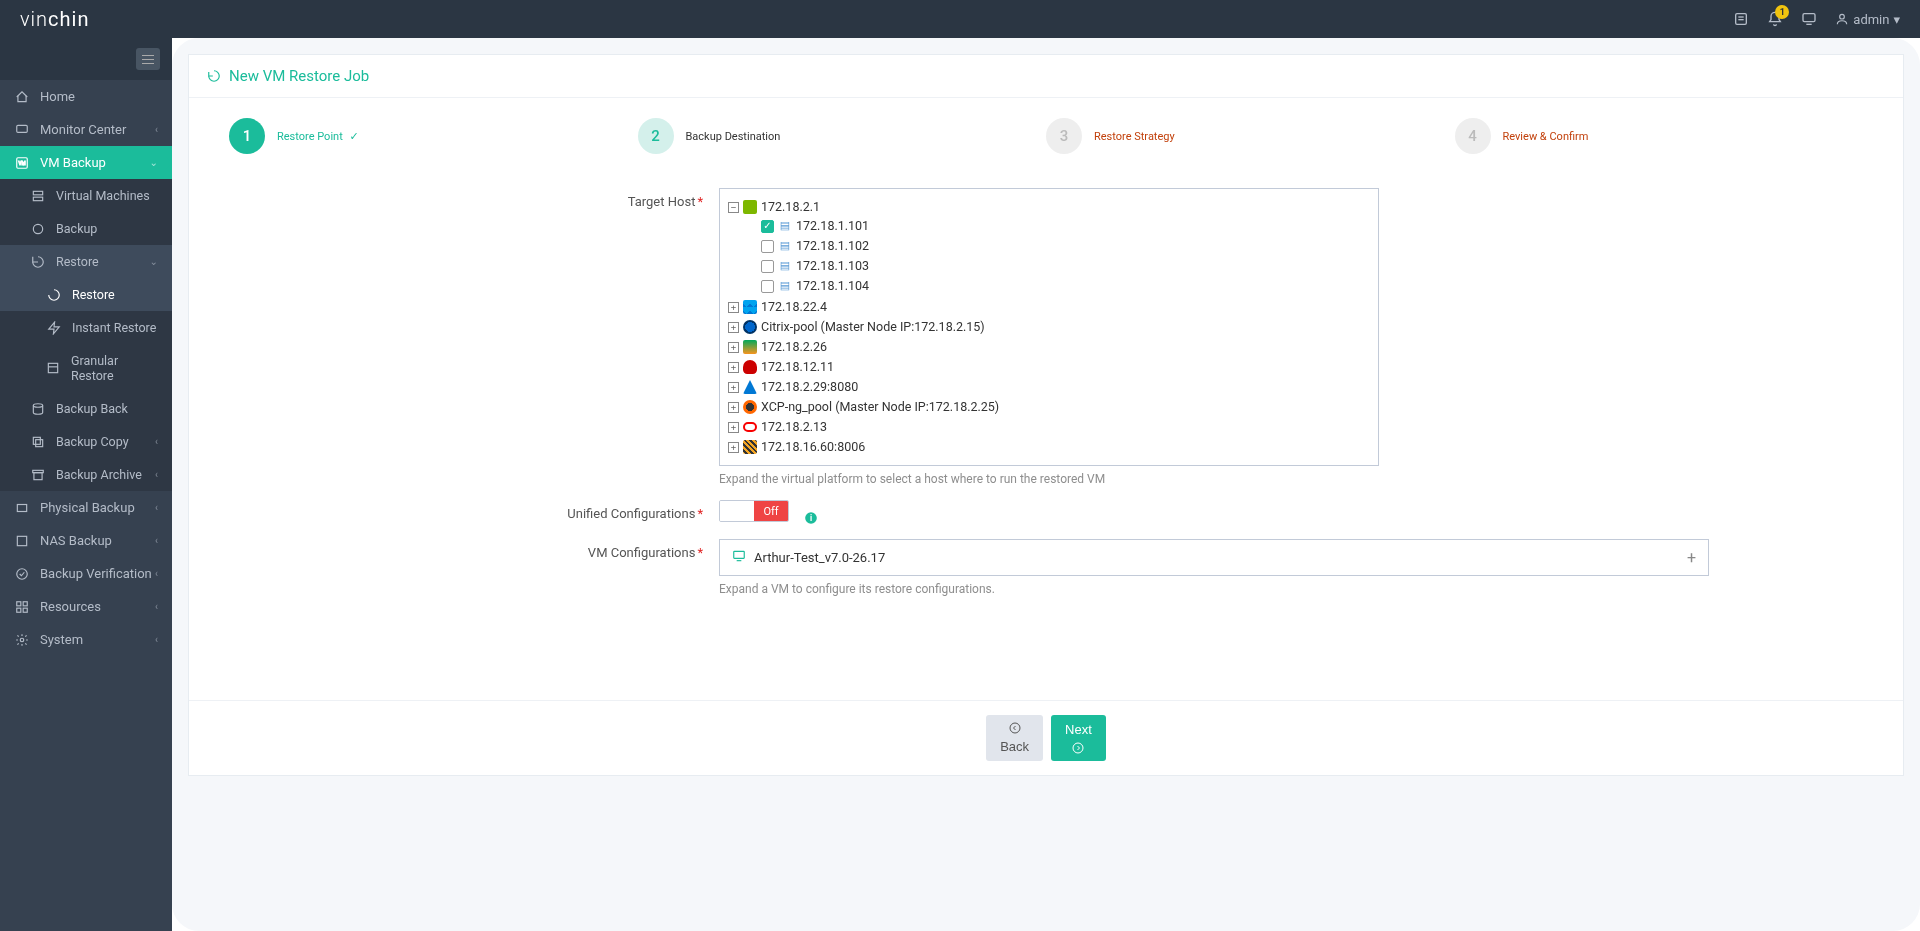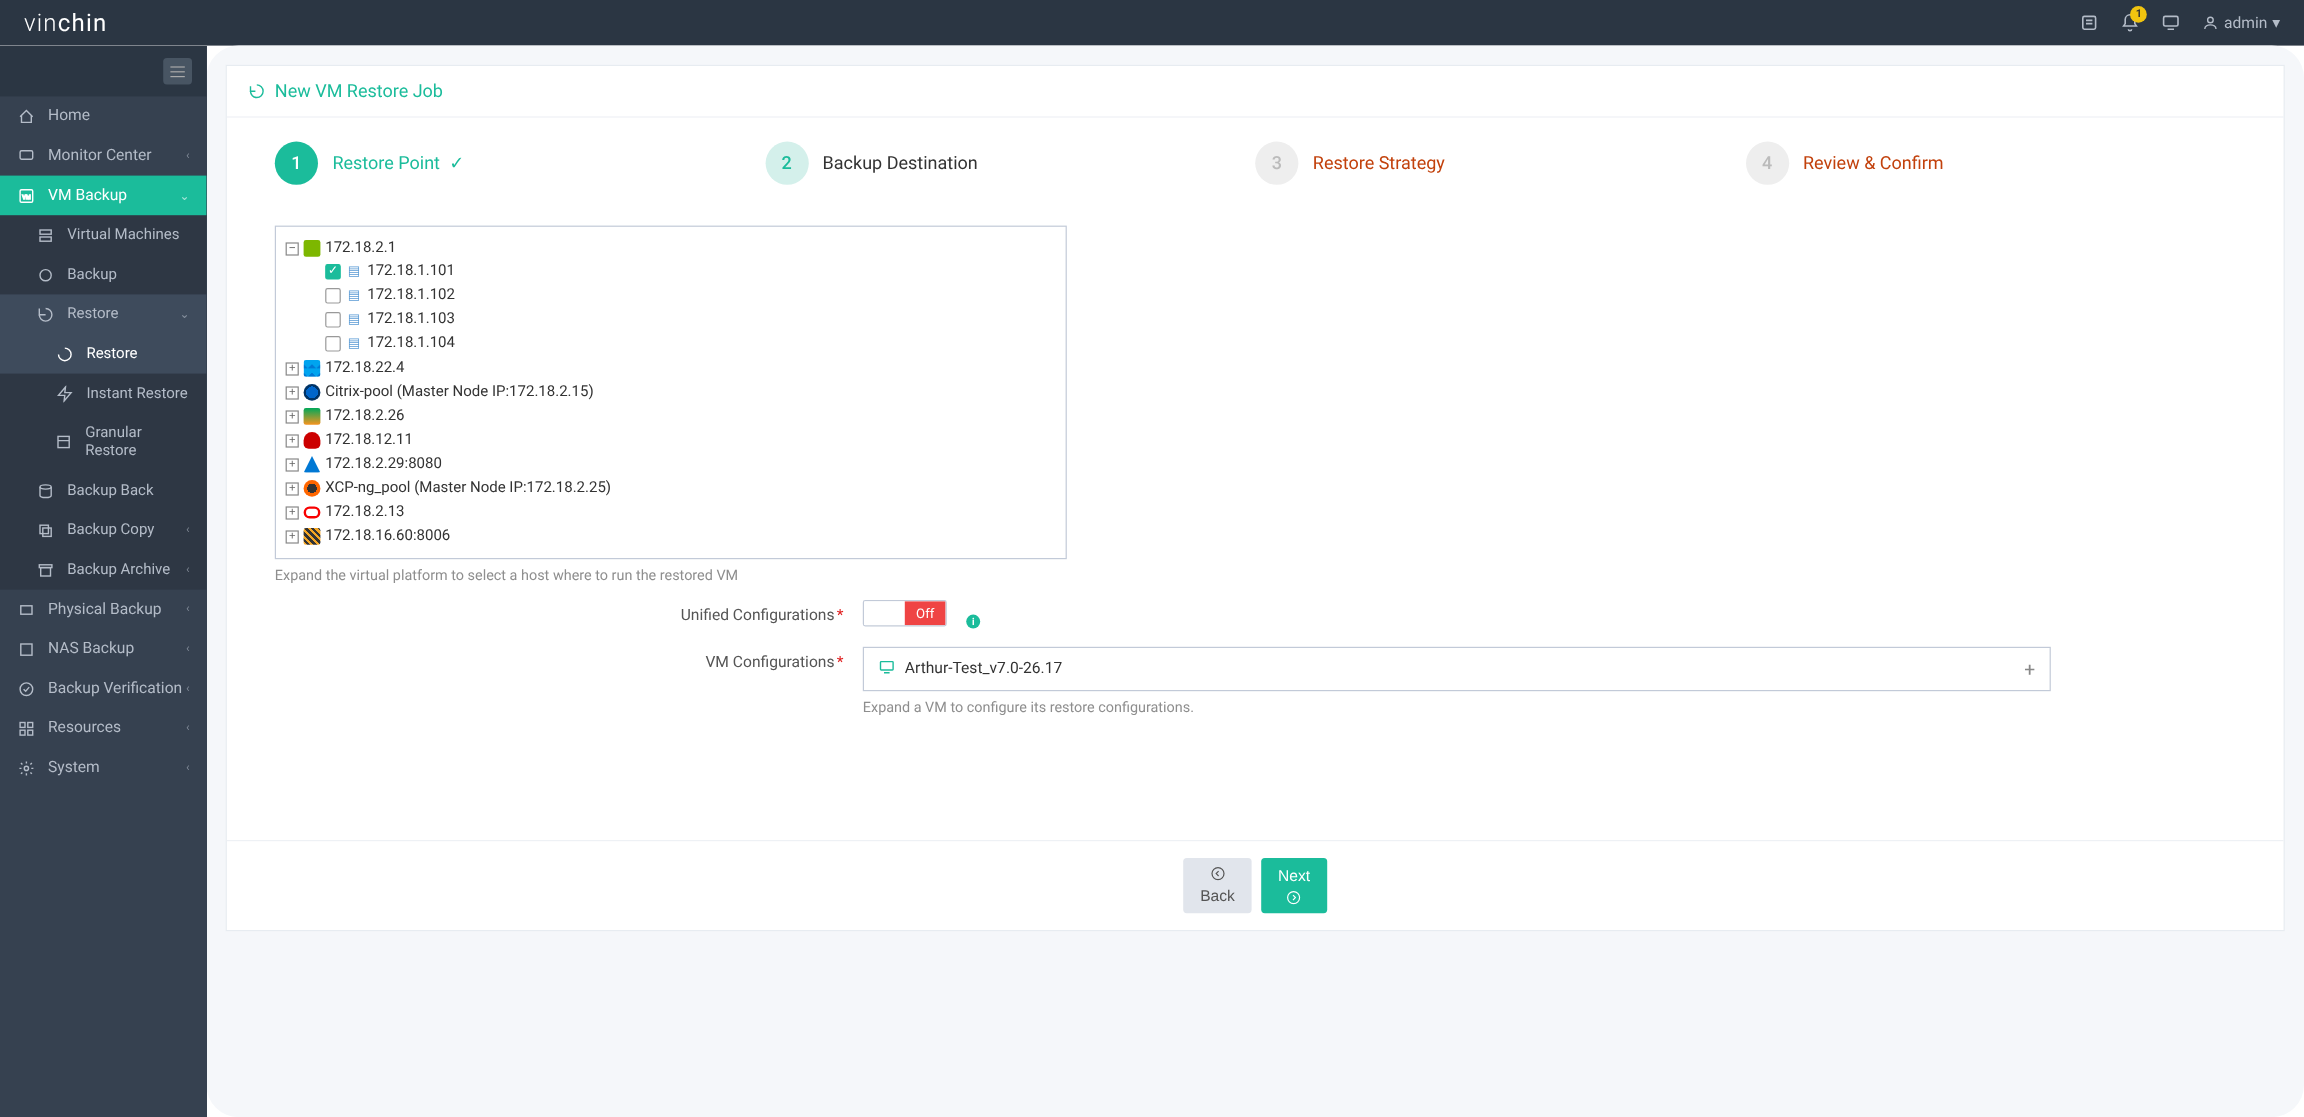--- a/index.html
+++ b/index.html
@@ -45,21 +45,21 @@
 
 .steps { display: flex; padding: 20px 40px 30px; }
 .step { flex: 1; display: flex; align-items: center; gap: 12px; }
 .step-num { width: 36px; height: 36px; border-radius: 50%; display: flex; align-items: center; justify-content: center; font-size: 15px; font-weight: 500; }
 .step.done .step-num { background: #1bbc9b; color: #fff; }
 .step.done .step-label { color: #1bbc9b; }
 .step.active .step-num { background: #d4f0eb; color: #1bbc9b; }
 .step.active .step-label { color: #333; }
 .step.pending .step-num { background: #eee; color: #bbb; }
 .step.pending .step-label { color: #c2410c; }
-.step-label { font-size: 15px; }
+.step-label { font-size: 11px; }
 .step-check { color: #1bbc9b; margin-left: 4px; }
 
 
 .form-row { display: flex; padding: 4px 40px; margin-bottom: 6px; }
 .form-label { width: 490px; text-align: right; padding-right: 16px; padding-top: 6px; font-size: 13px; color: #555; }
 .form-label .req { color: #e02222; margin-left: 2px; }
 .form-control { flex: 1; max-width: 990px; }
 
 
 .tree-box { border: 1px solid #c2cad8; background: #fff; padding: 8px; font-size: 12.5px; color: #333; max-width: 660px; }
@@ -347,20 +347,23 @@
           <div class="step-num">3</div>
           <div class="step-label">Restore Strategy</div>
         </div>
         <div class="step pending">
           <div class="step-num">4</div>
           <div class="step-label">Review &amp; Confirm</div>
         </div>
       </div>
 
       <div class="form-row">
+        <div class="form-label">
+          <span>Target Host</span><span class="req">*</span>
+        </div>
         <div class="form-control">
           <div class="tree-box tree">
             <ul>
               <li>
                 <div class="tree-row">
                   <span class="tree-toggle">−</span>
                   <span class="pi pi-vmware"></span>
                   <span>172.18.2.1</span>
                 </div>
                 <ul>

